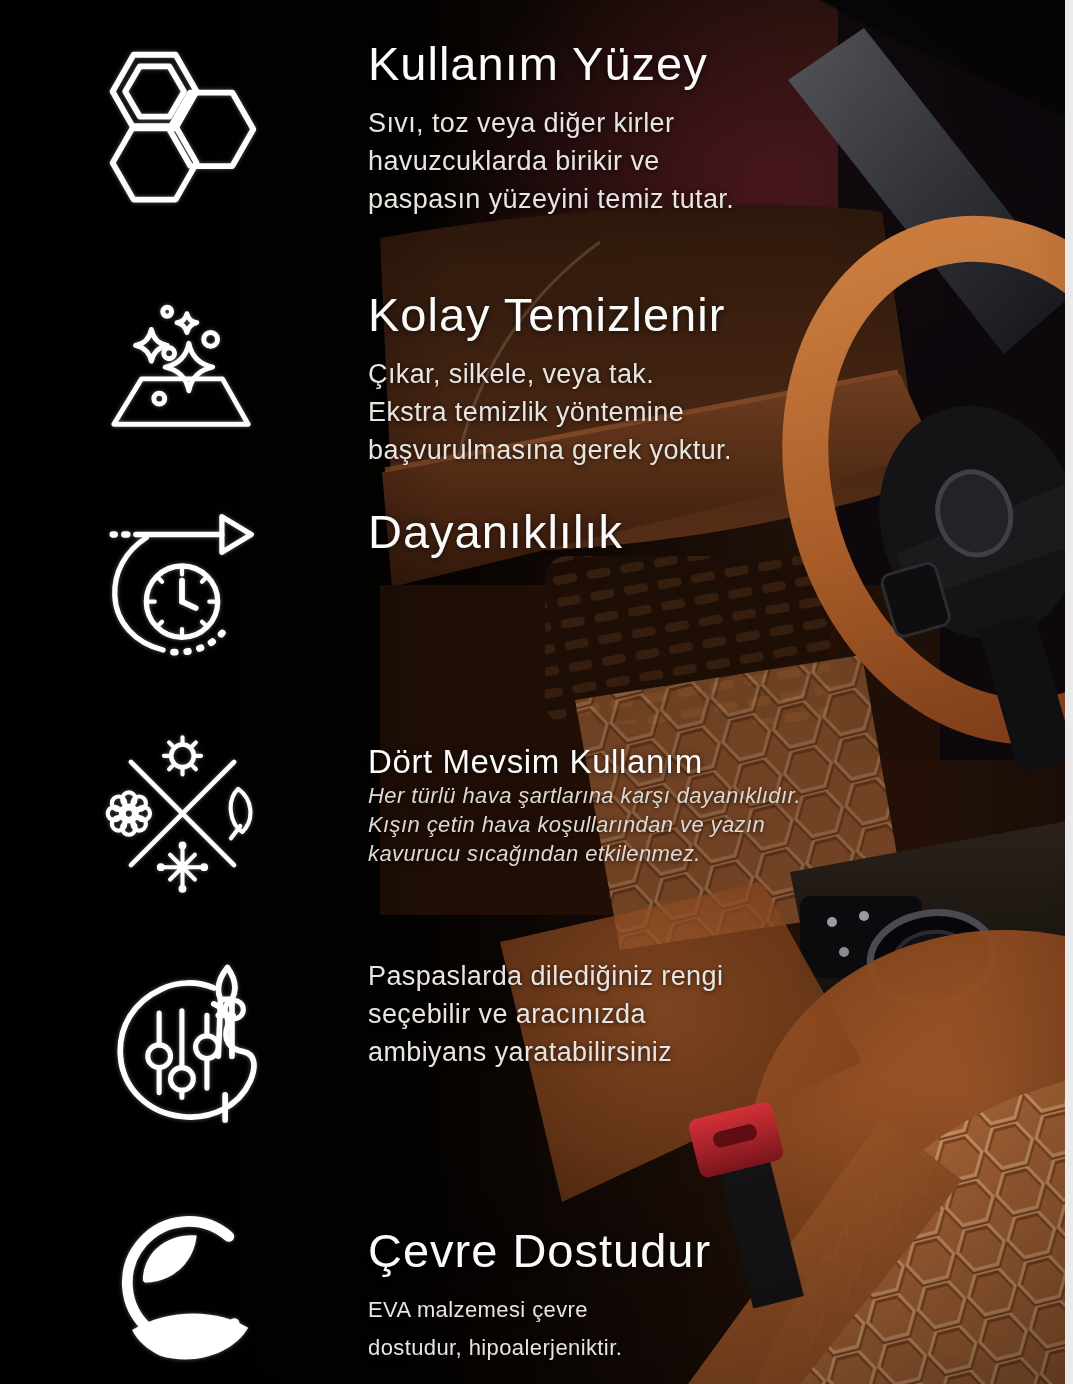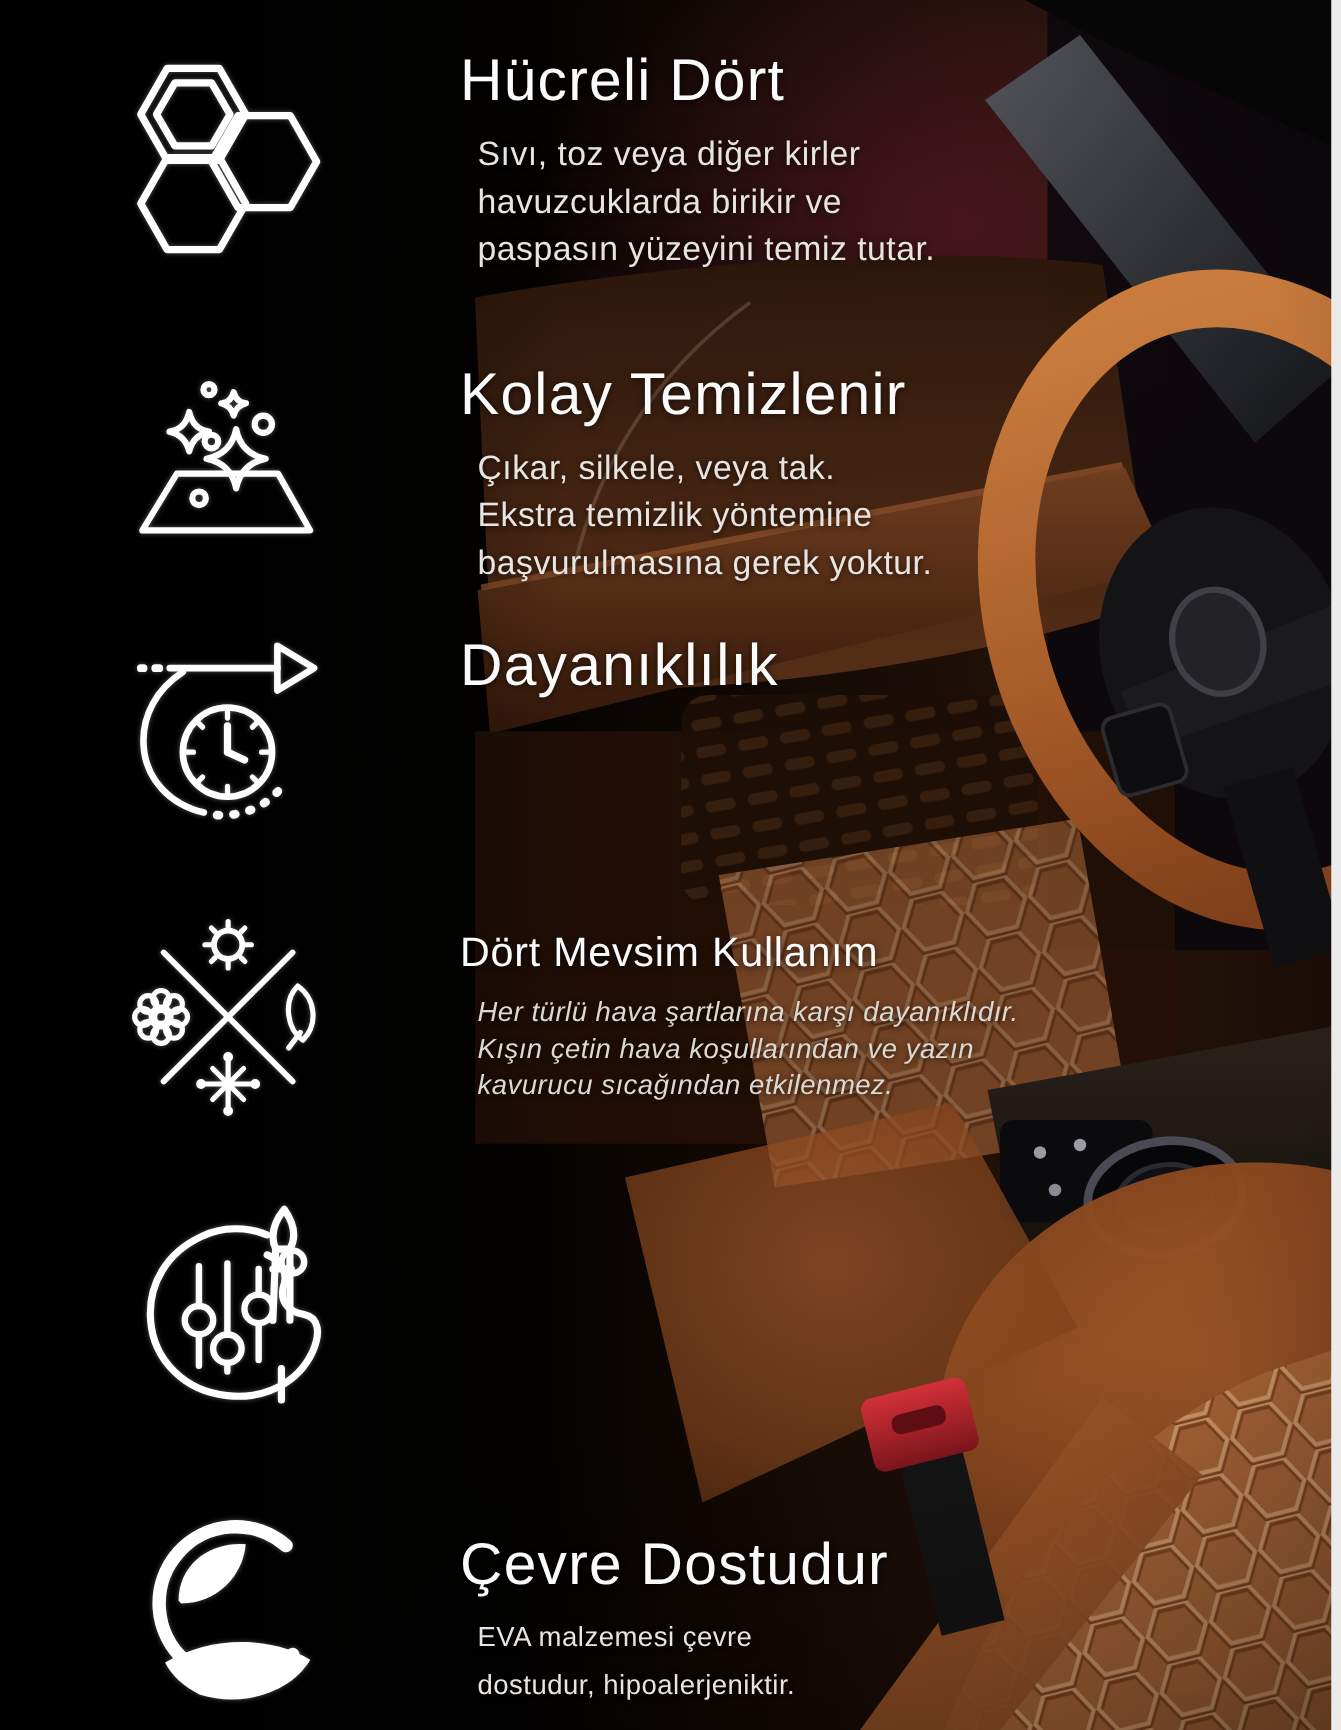--- a/index.html
+++ b/index.html
@@ -12,21 +12,21 @@
   .right-strip{position:absolute;top:0;right:0;width:8px;height:100%;background:#ebebeb;}
   .feature{position:absolute;left:0;width:900px;}
   .icon{position:absolute;display:flex;align-items:center;justify-content:center;}
   .icon svg{width:100%;height:100%;filter:drop-shadow(0 0 2px rgba(255,255,255,.35));}
   .txt{position:absolute;left:368px;width:500px;}
   .txt h2{
     margin:0 0 14px 0;font-size:47px;line-height:52px;font-weight:400;
     color:#fbfbfb;letter-spacing:1px;text-shadow:0 1px 6px rgba(0,0,0,.65);
   }
   .txt p{
-    margin:14px;font-size:27px;line-height:38px;font-weight:400;color:#e8e4e0;
+    margin:0;font-size:27px;line-height:38px;font-weight:400;color:#e8e4e0;
     letter-spacing:.4px;white-space:pre-line;text-shadow:0 1px 5px rgba(0,0,0,.7);
   }
   
   .f1{top:30px;}  .f1 .icon{left:100px;top:0;width:168px;height:186px;}   .f1 .txt{top:8px;}
   .f2{top:287px;} .f2 .icon{left:100px;top:5px;width:162px;height:158px;} .f2 .txt{top:2px;}
   .f3{top:503px;} .f3 .icon{left:98px;top:0;width:168px;height:168px;}    .f3 .txt{top:3px;}
   .f4{top:735px;} .f4 .icon{left:100px;top:-6px;width:165px;height:165px;}.f4 .txt{top:8px;}
   .f5{top:945px;} .f5 .icon{left:100px;top:0;width:182px;height:186px;}   .f5 .txt{top:12px;}
   .f6{top:1200px;}.f6 .icon{left:102px;top:0;width:172px;height:174px;}   .f6 .txt{top:25px;}
   .f4 .txt h2{font-size:33px;line-height:38px;margin-bottom:0;letter-spacing:.6px;}
@@ -152,21 +152,21 @@
   <section class="feature f1">
     <div class="icon">
       <svg viewBox="0 0 160 160" fill="none" stroke="#fff" stroke-width="5.5" stroke-linejoin="round" stroke-linecap="round">
         <polygon points="12,50 32,15 72,15 92,50 72,85 32,85"></polygon>
         <polygon points="24,50 38,26 66,26 80,50 66,74 38,74"></polygon>
         <polygon points="72,86 92,51 132,51 152,86 132,121 92,121" transform="translate(-6,0)"></polygon>
         <polygon points="12,122 32,87 72,87 92,122 72,157 32,157" transform="translate(0,-4)"></polygon>
       </svg>
     </div>
     <div class="txt">
-      <h2>Hücreli Dört</h2>
+      <h2>Kullanım Yüzey</h2>
       <p>Sıvı, toz veya diğer kirler
 havuzcuklarda birikir ve
 paspasın yüzeyini temiz tutar.</p>
     </div>
   </section>
 
   <section class="feature f2">
     <div class="icon">
       <svg viewBox="0 0 160 160" fill="none" stroke="#fff" stroke-width="5" stroke-linejoin="round" stroke-linecap="round">
         <path d="M40,88 L122,88 L148,134 L12,134 Z"></path>
@@ -275,20 +275,23 @@
           <path d="M52,58 L52,86 M52,106 L52,128"></path>
             <circle cx="52" cy="96" r="10"></circle>
           <path d="M72,56 L72,106 M72,126 L72,132"></path>
             <circle cx="72" cy="116" r="10"></circle>
           <path d="M94,60 L94,78 M94,98 L94,124"></path>
             <circle cx="94" cy="88" r="10"></circle>
         </g>
       </svg>
     </div>
     <div class="txt">
+      <p>Paspaslarda dilediğiniz rengi
+seçebilir ve aracınızda
+ambiyans yaratabilirsiniz</p>
     </div>
   </section>
 
   <section class="feature f6">
     <div class="icon">
       <svg viewBox="0 0 160 160" fill="none" stroke-linecap="round" stroke-linejoin="round">
         <path d="M118,33 A57,57 0 1 0 123,114" stroke="#fff" stroke-width="10"></path>
         <path d="M38,74 C38,48 60,30 88,32 C86,56 66,76 40,76 Z" fill="#fff" stroke="none"></path>
         <path d="M28,120 C62,100 106,100 136,118 C122,142 86,154 54,144 C42,138 33,130 28,120 Z" fill="#fff" stroke="none"></path>
       </svg>

